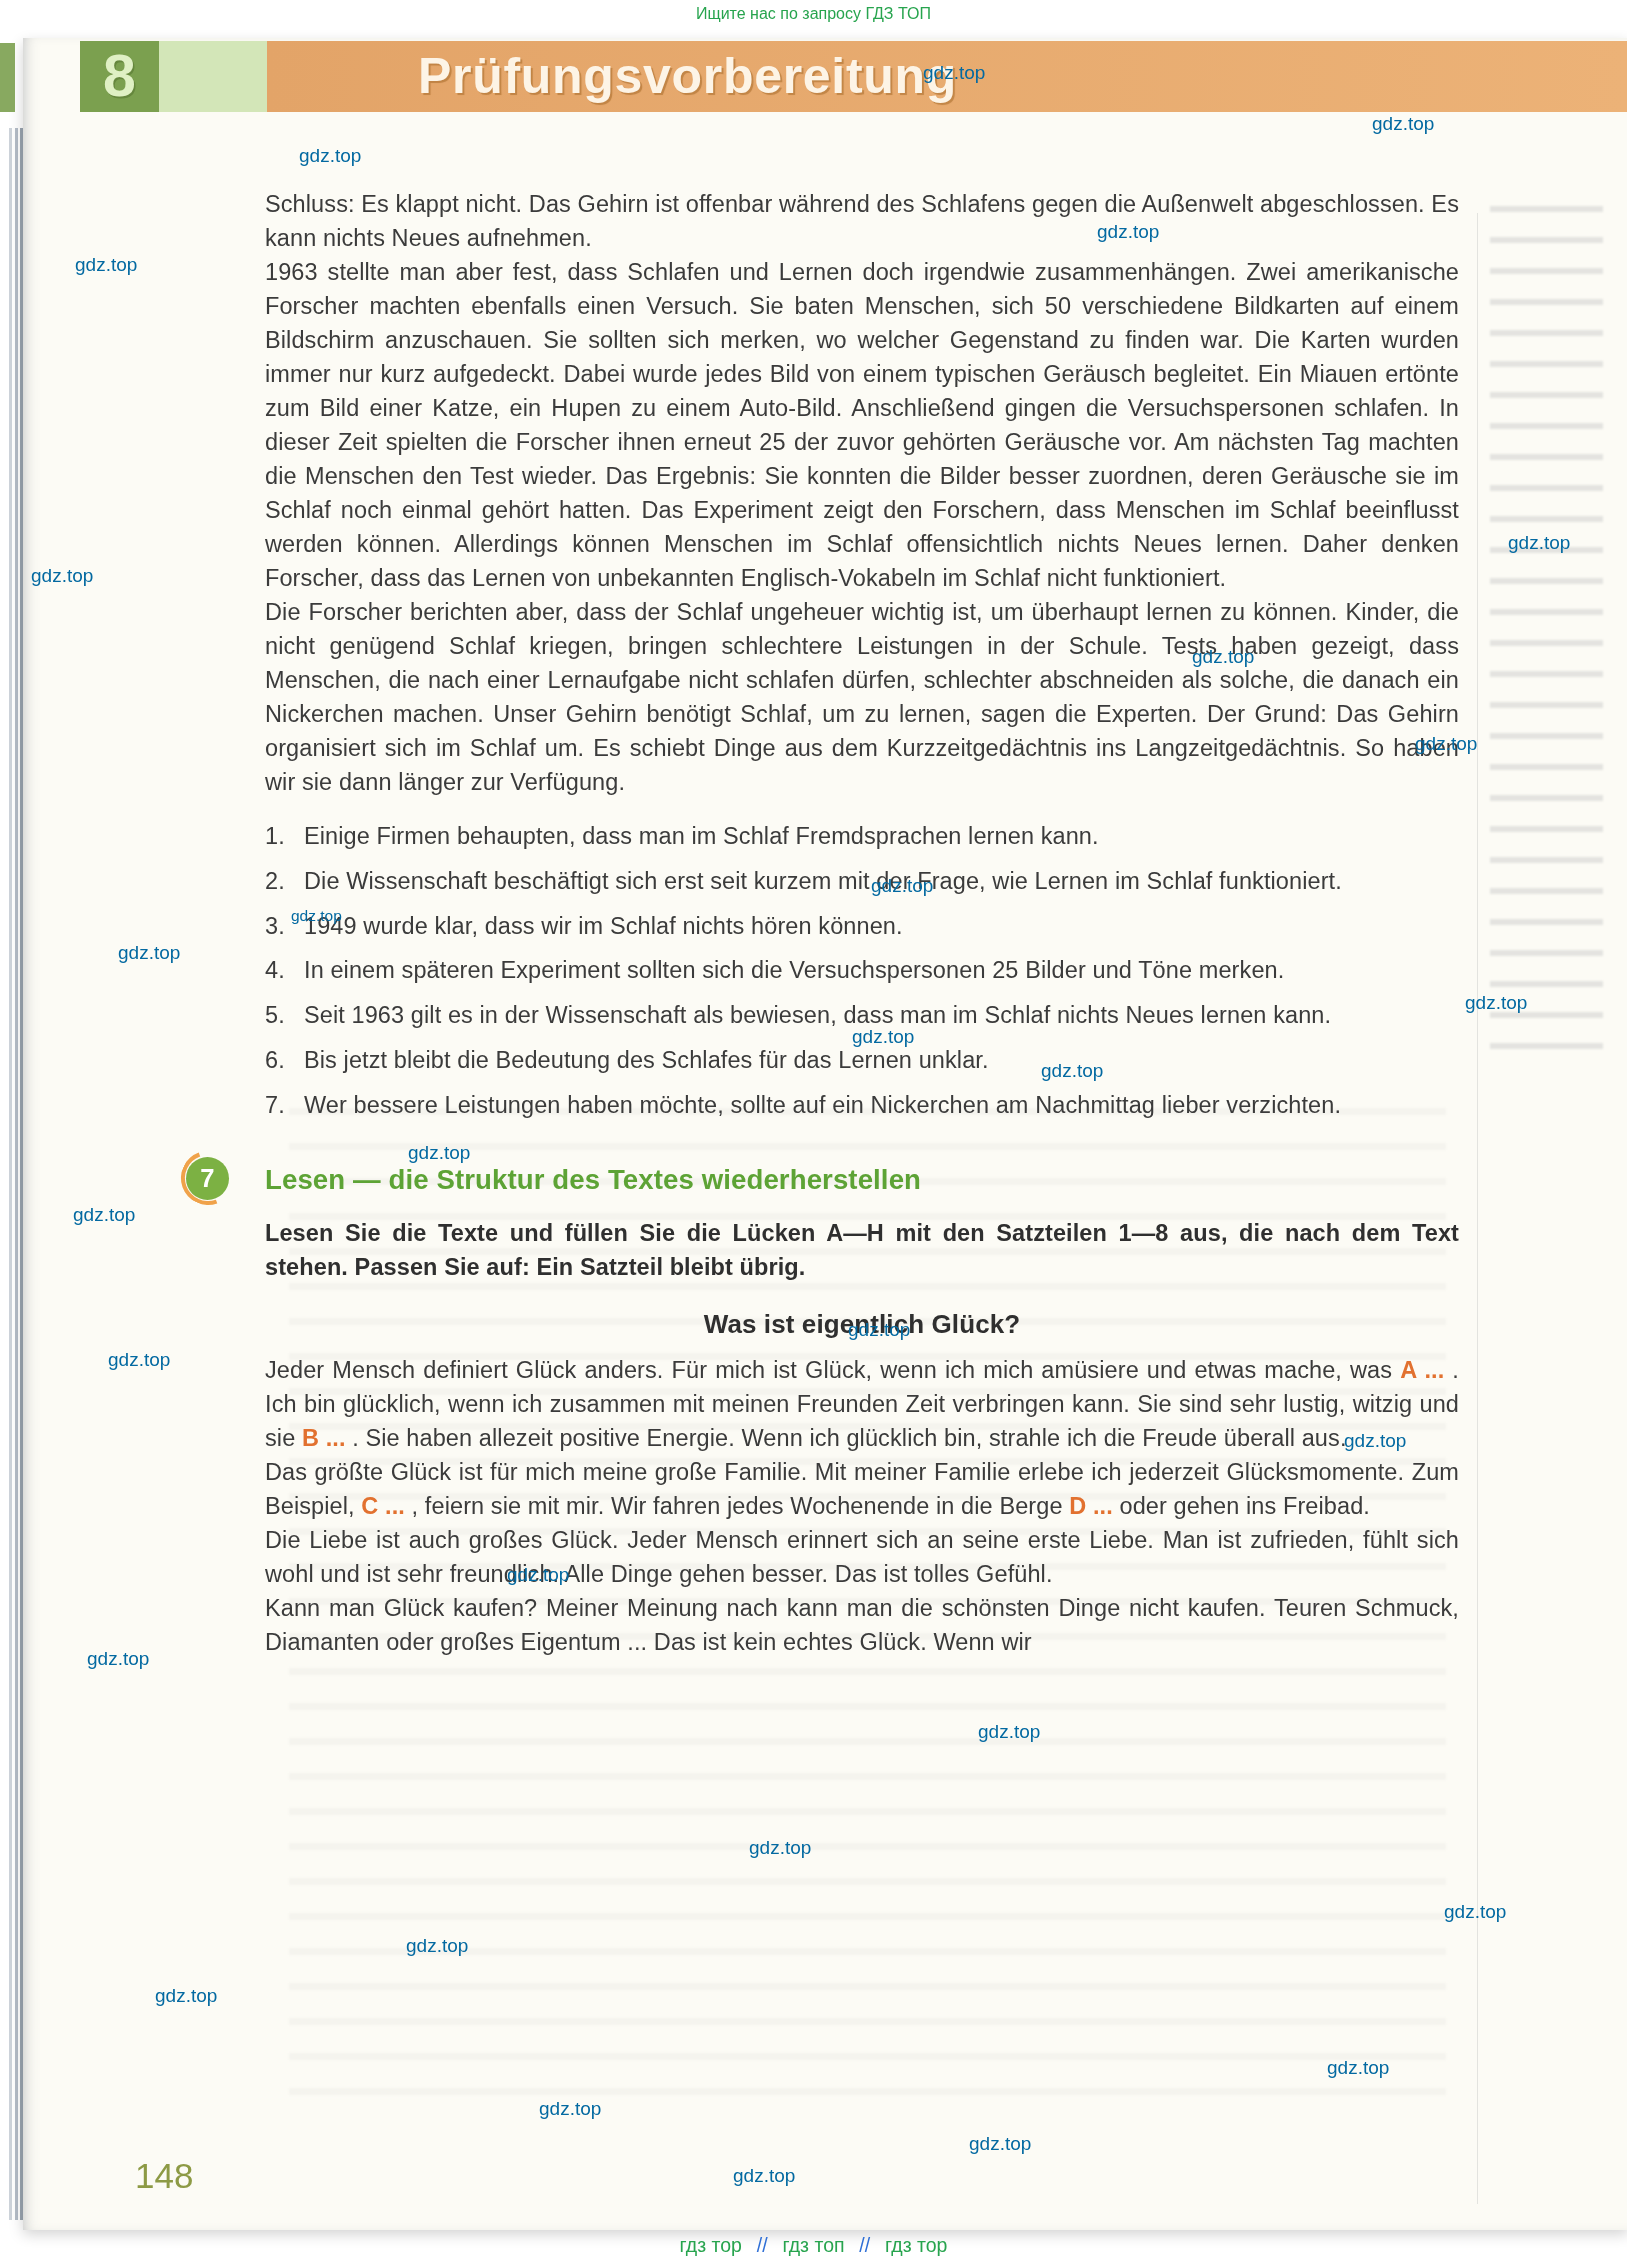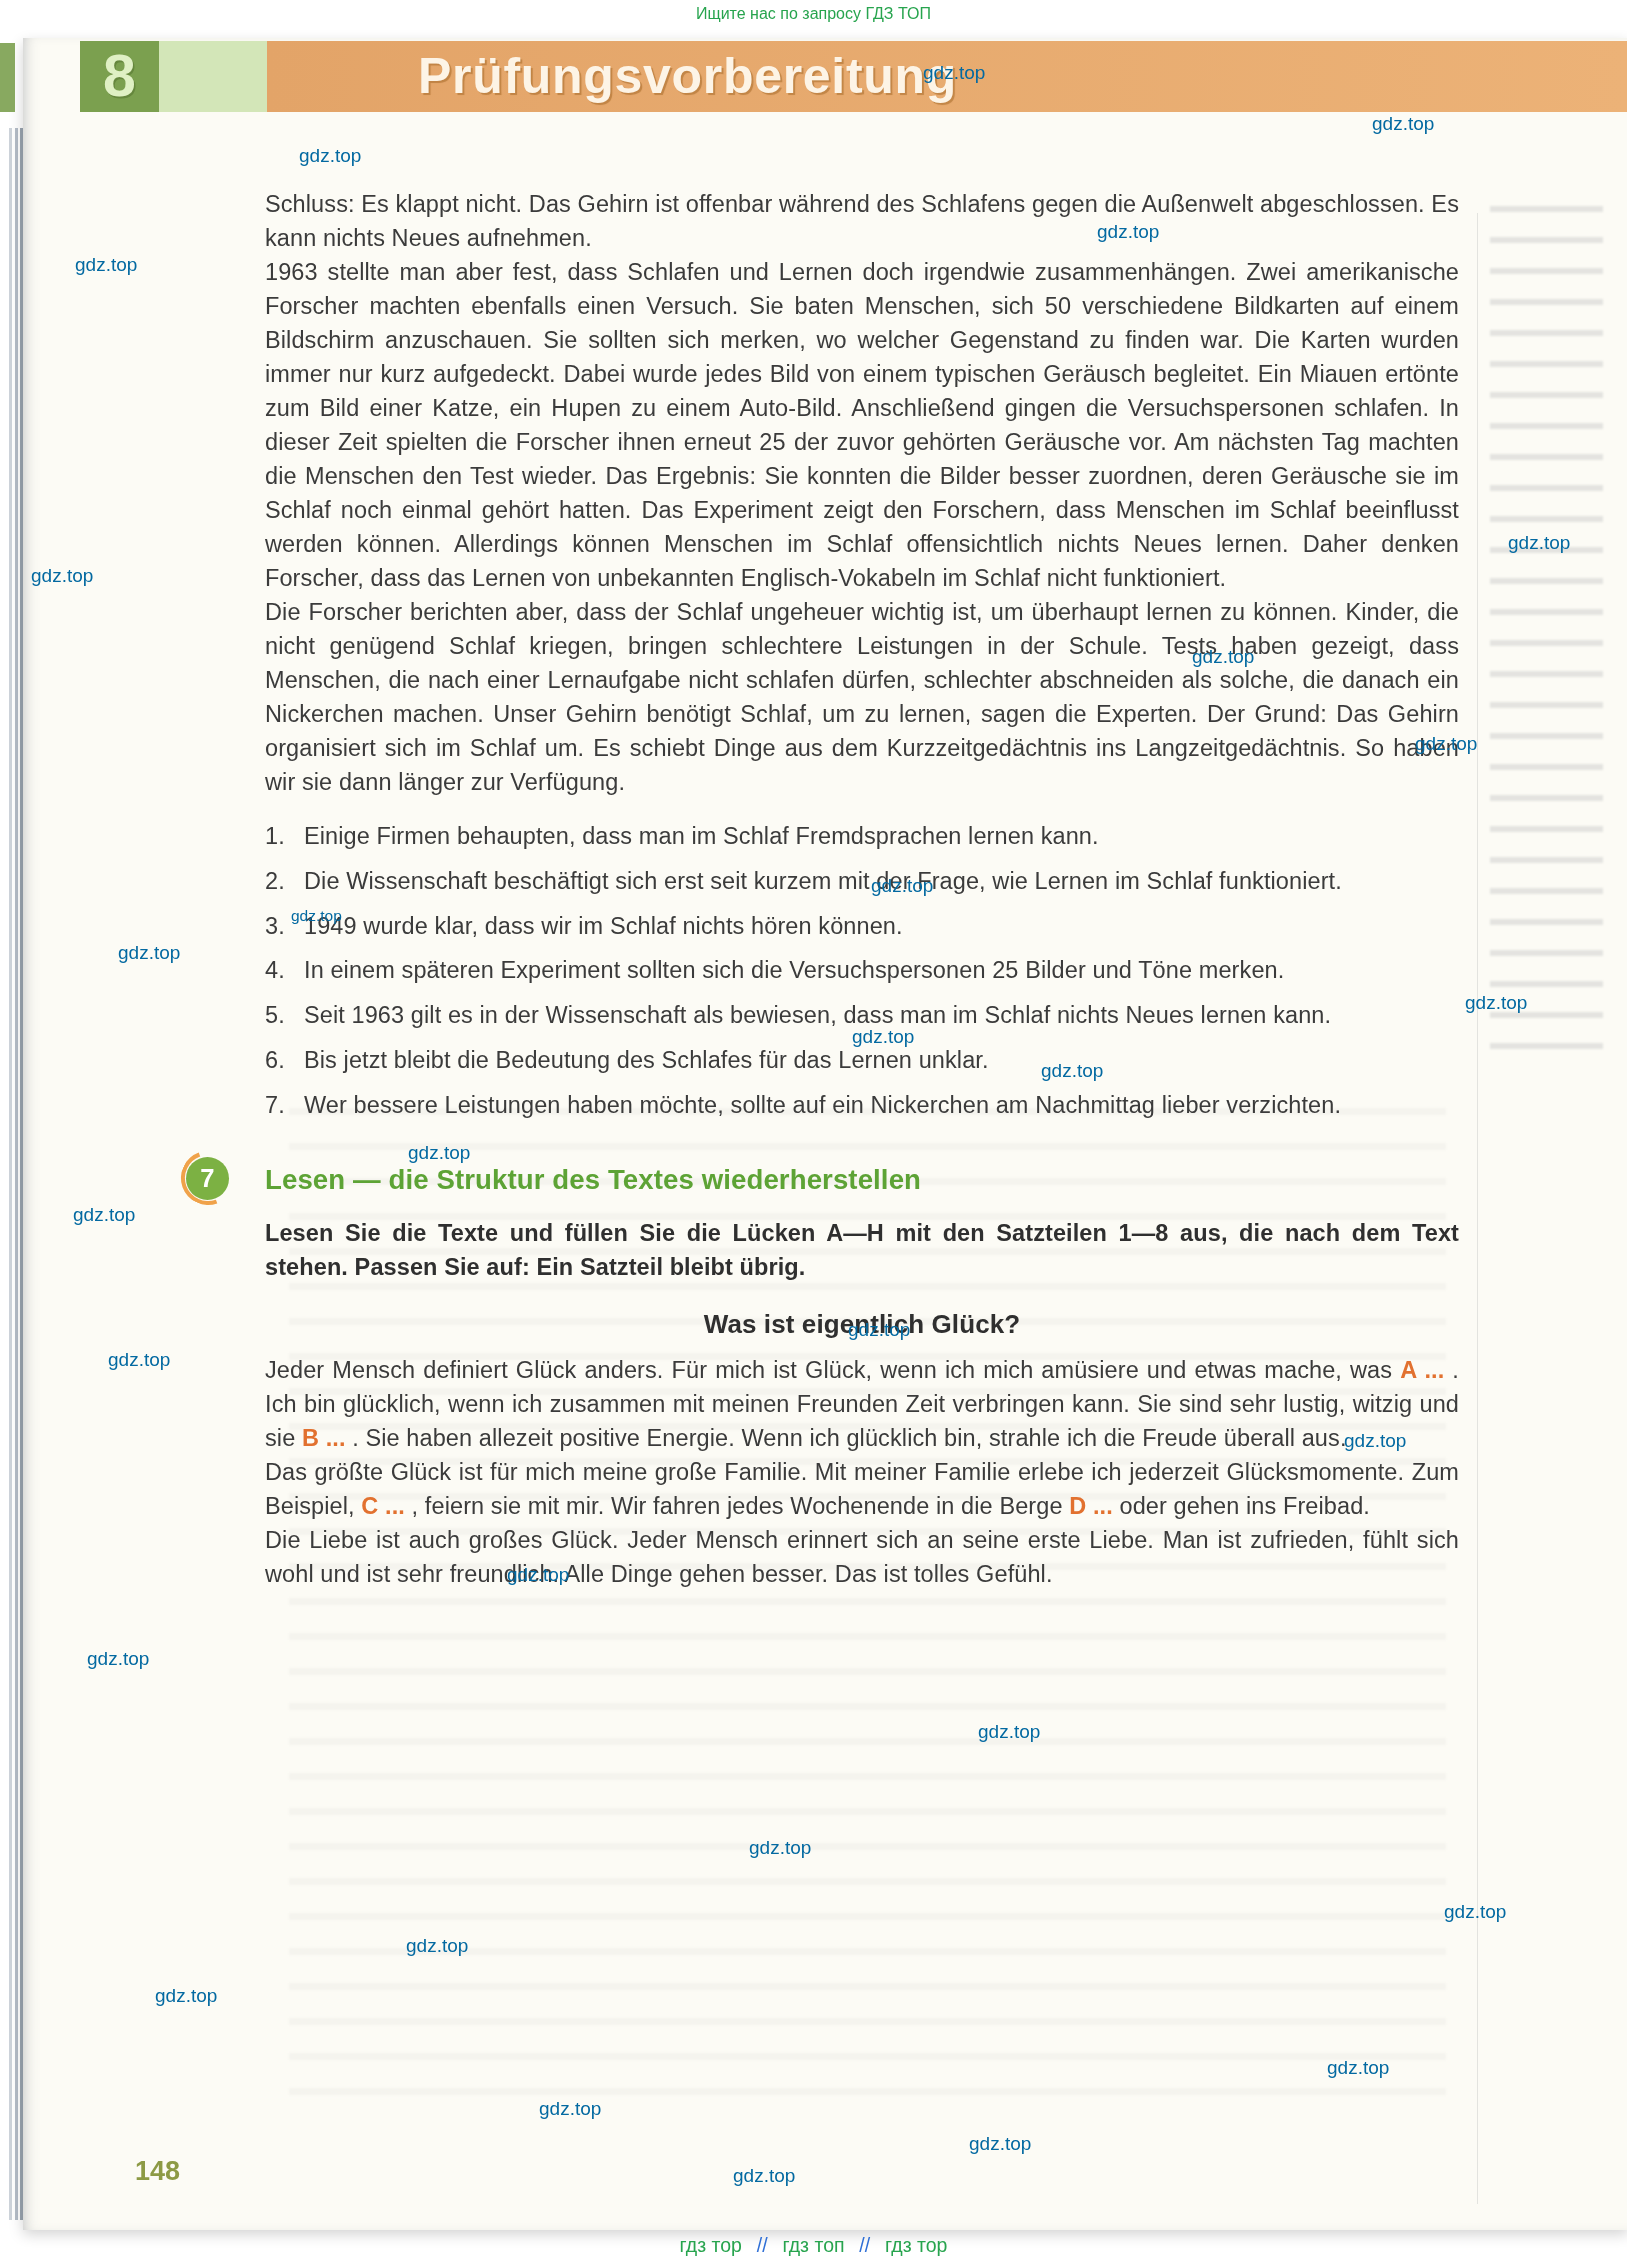--- a/index.html
+++ b/index.html
@@ -112,21 +112,21 @@
   }
   .instruction{
     margin-top:17.5px; font-weight:bold; color:#2f2f2f; text-align:justify;
   }
   .reading-title{
     margin:23px 0 12px; text-align:center; font-size:26px; font-weight:bold; color:#2f2f2f;
   }
   .gap{color:var(--gap_orange); font-weight:600;}
   .page-number{
     position:absolute; left:112px; top:2118px;
-    font-size:27px; font-weight:bold; color:var(--page_number_olive); z-index:10;
+    font-size:35px; font-weight:normal; color:var(--page_number_olive); z-index:10;
   }
   
   .watermark-layer{position:absolute; inset:0; z-index:50; pointer-events:none;}
   .wm{position:absolute; color:#0369a1; font-size:19px; white-space:nowrap;}
   .wm-small{font-size:15.5px;}
   .footer-promo{
     position:absolute; bottom:4px; left:0; width:100%;
     text-align:center; font-size:19.5px; z-index:60;
     color:var(--promo_green); font-weight:500;
   }
@@ -203,20 +203,21 @@
 
     <p class="instruction">Lesen Sie die Texte und füllen Sie die Lücken A—H mit den Satzteilen 1—8 aus, die nach dem Text stehen. Passen Sie auf: Ein Satzteil bleibt übrig.</p>
 
     <h3 class="reading-title">Was ist eigentlich Glück?</h3>
 
     <p class="bp"><span>Jeder Mensch definiert Glück anders. Für mich ist Glück, wenn ich mich amüsiere und etwas mache, was </span><span class="gap">A ...</span><span> . Ich bin glücklich, wenn ich zusammen mit meinen Freunden Zeit verbringen kann. Sie sind sehr lustig, witzig und sie </span><span class="gap">B ...</span><span> . Sie haben allezeit positive Energie. Wenn ich glücklich bin, strahle ich die Freude überall aus.</span></p>
 
     <p class="bp"><span>Das größte Glück ist für mich meine große Familie. Mit meiner Familie erlebe ich jederzeit Glücksmomente. Zum Beispiel, </span><span class="gap">C ...</span><span> , feiern sie mit mir. Wir fahren jedes Wochenende in die Berge </span><span class="gap">D ...</span><span> oder gehen ins Freibad.</span></p>
 
     <p class="bp">Die Liebe ist auch großes Glück. Jeder Mensch erinnert sich an seine erste Liebe. Man ist zufrieden, fühlt sich wohl und ist sehr freundlich. Alle Dinge gehen besser. Das ist tolles Gefühl.</p>
+    <p class="bp">Kann man Glück kaufen? Meiner Meinung nach kann man die schönsten Dinge nicht kaufen. Teuren Schmuck, Diamanten oder großes Eigentum ... Das ist kein echtes Glück. Wenn wir</p>
 
   </div>
 
   <div class="page-number">148</div>
 
 </div>
 
 <div class="watermark-layer">
     <span class="wm" style="left: 923px; top: 62px;">gdz.top</span>
     <span class="wm" style="left: 1372px; top: 113px;">gdz.top</span>

